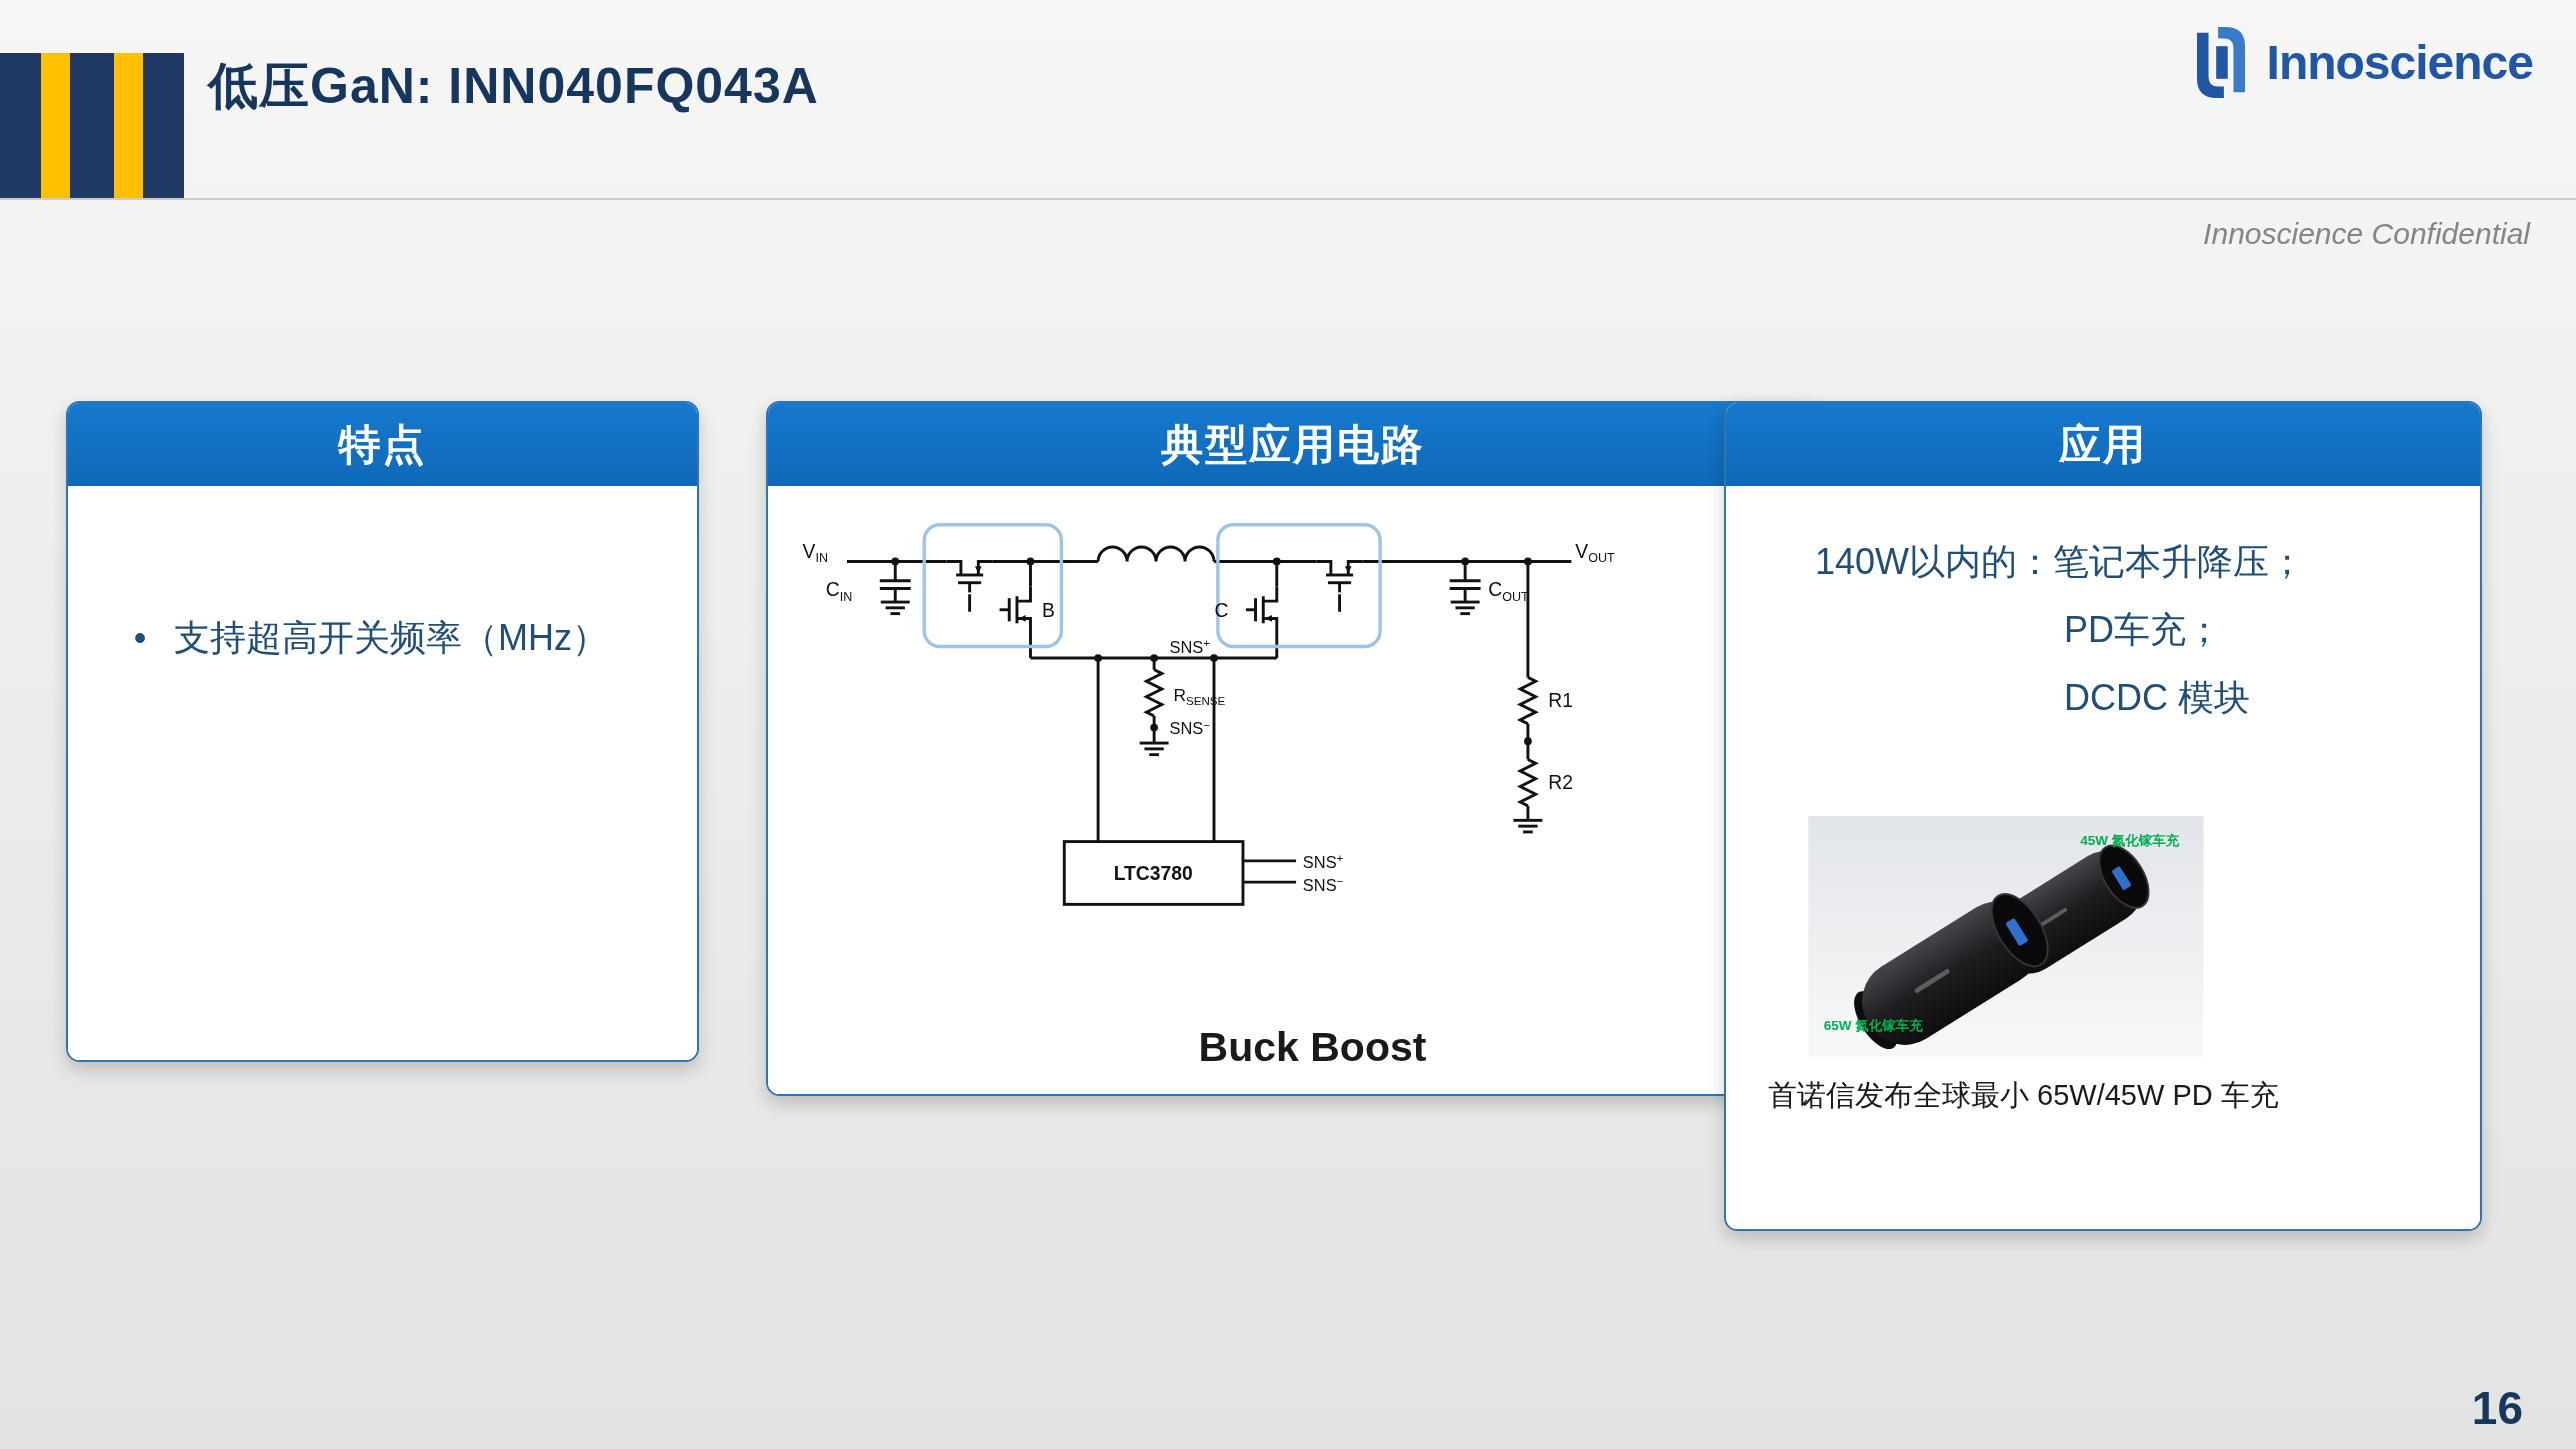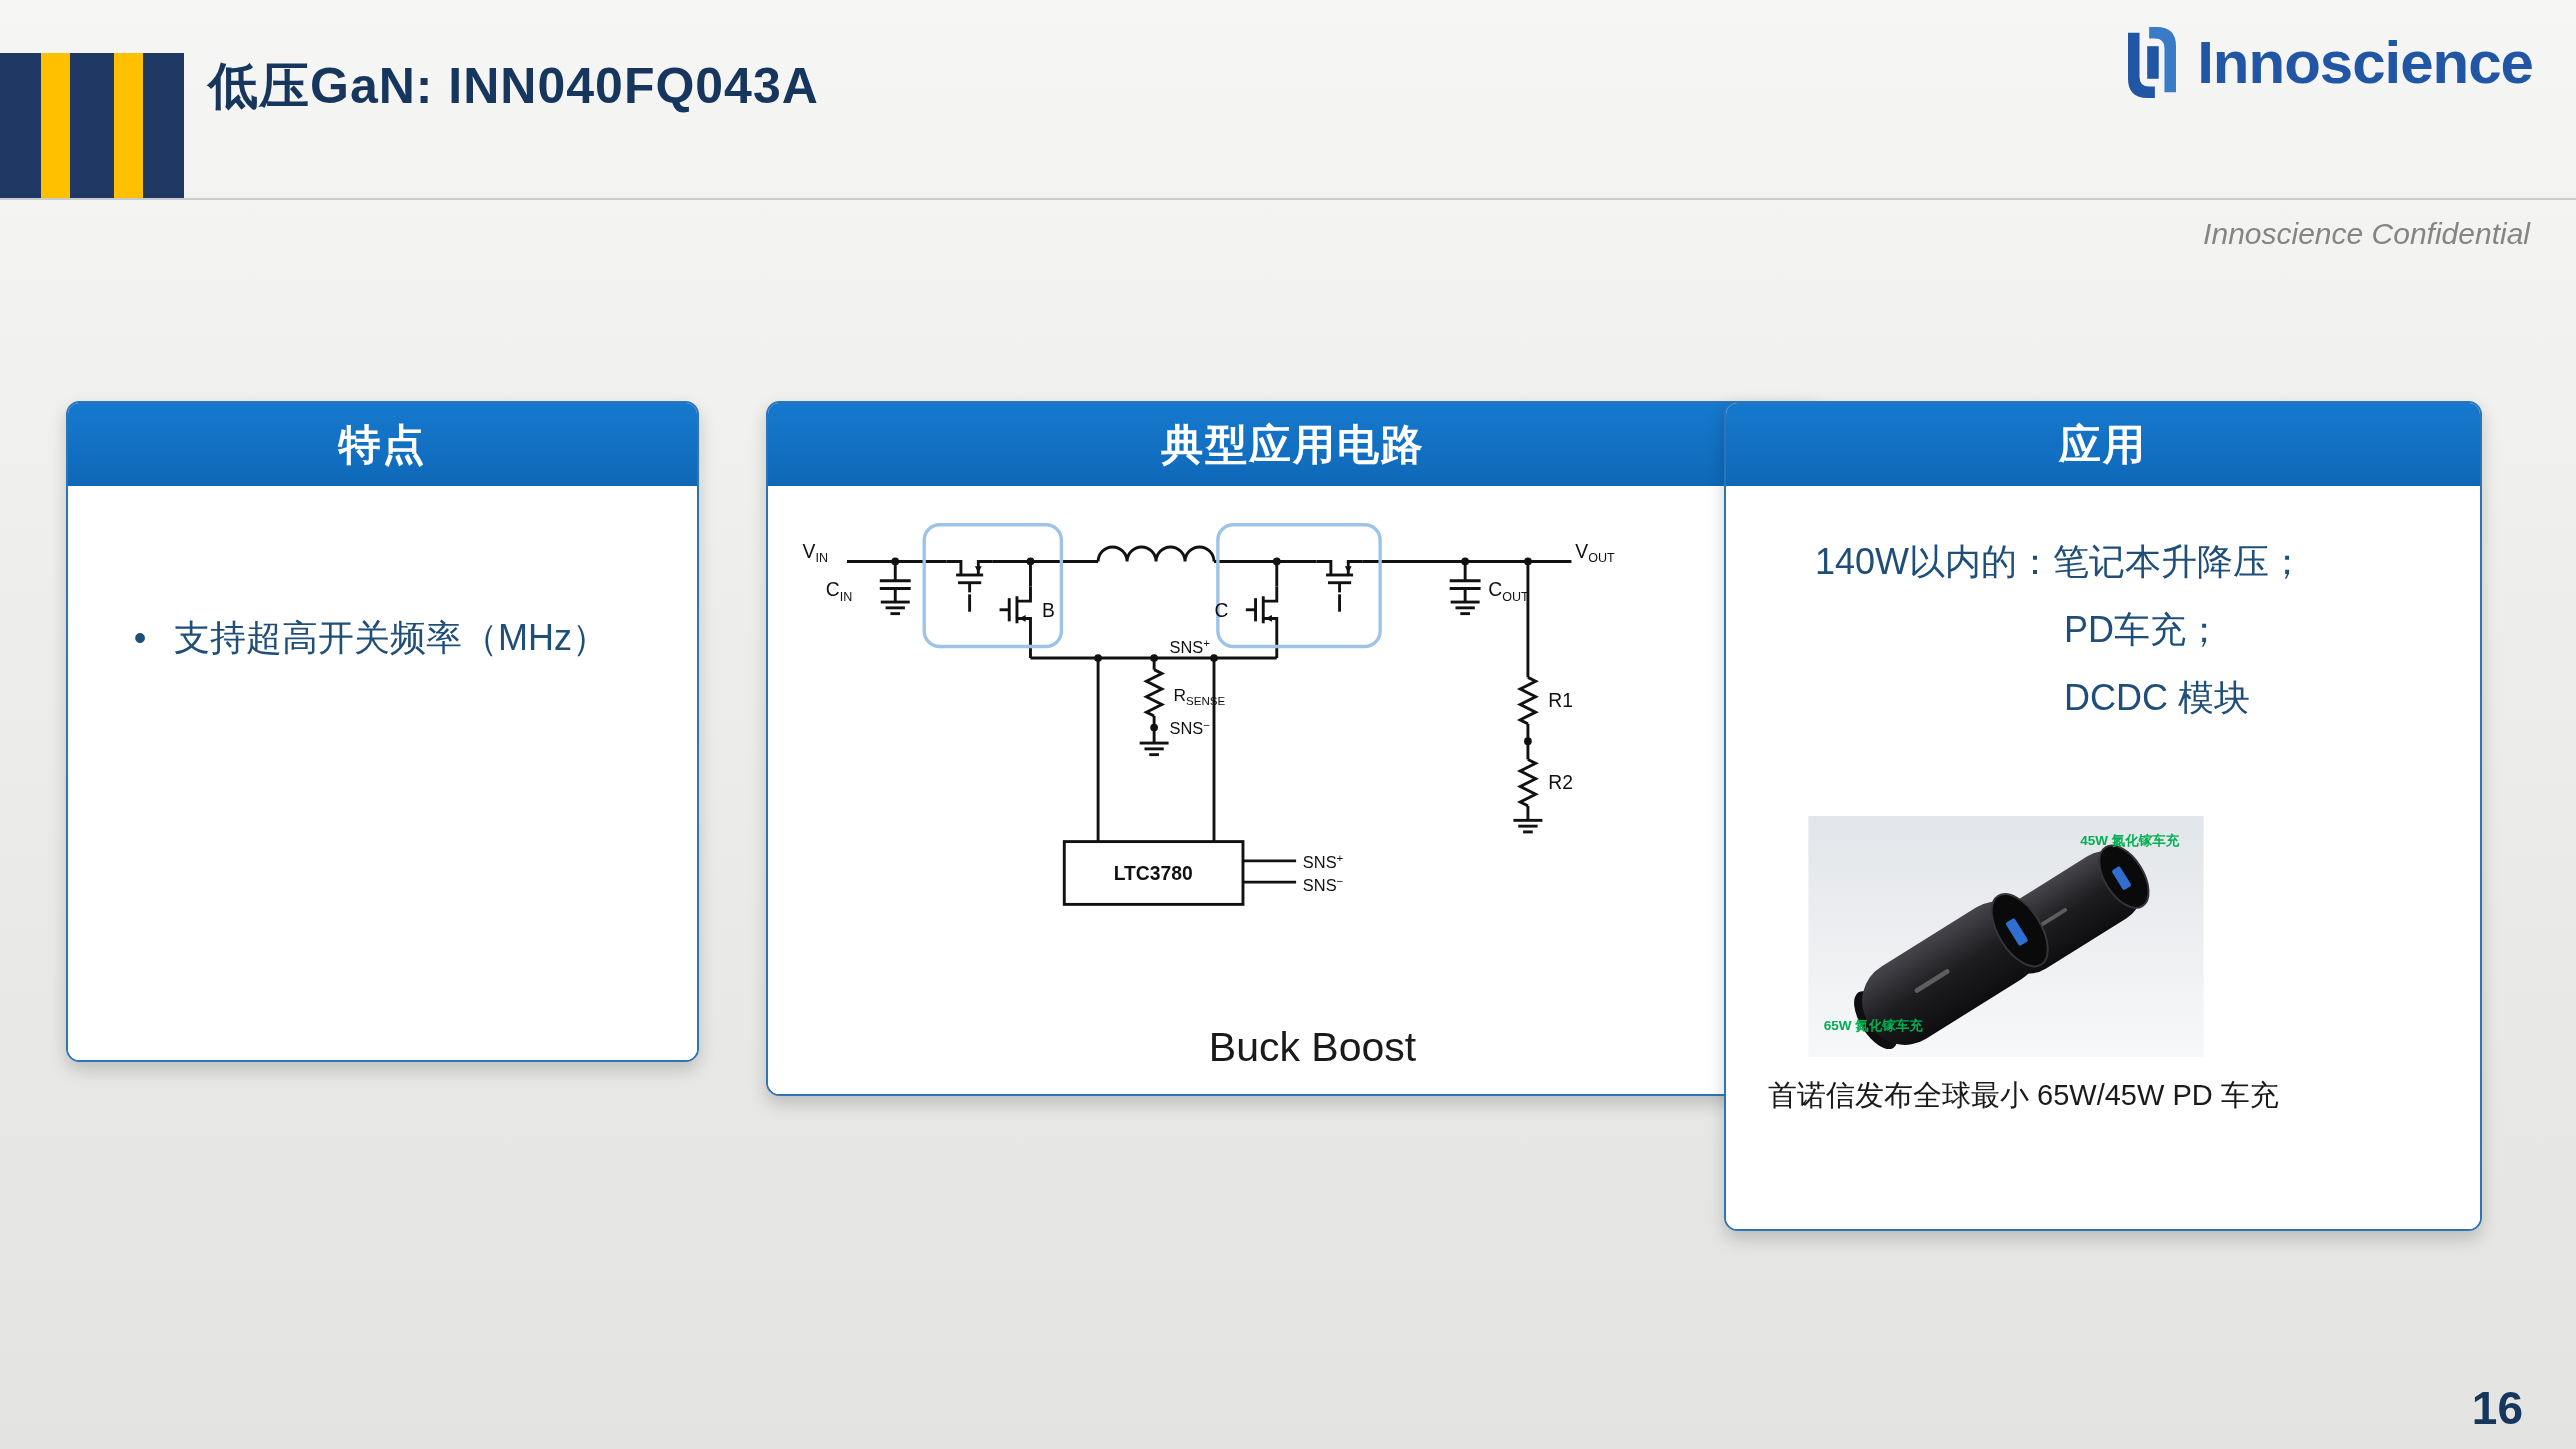--- a/index.html
+++ b/index.html
@@ -8,42 +8,42 @@
     font-family:"Liberation Sans","DejaVu Sans",sans-serif;
     background:linear-gradient(180deg,#f6f6f5 0%,#ebebea 55%,#e3e3e2 100%);
     position:relative; overflow:hidden;
   }
   .decor { position:absolute; left:0; top:53px; width:184px; height:145px;
     background:linear-gradient(90deg,#1F3864 0 41px,#FFC000 41px 70px,#1F3864 70px 114px,#FFC000 114px 143px,#1F3864 143px 184px); }
   .title-wrap { position:absolute; left:208px; top:53px; height:145px; display:flex; }
   .title { font-size:50px; font-weight:700; color:#17365D; letter-spacing:1px; }
   .divider { position:absolute; left:0; top:198px; width:2576px; height:1.9px; background:#cbcbcb; }
   .logo { position:absolute; right:43px; top:27px; display:flex; align-items:center; gap:13.5px; }
-  .logo-text { font-size:60px; font-weight:700; color:#2156A5; letter-spacing:-1px; }
+  .logo-text { font-size:48px; font-weight:700; color:#2156A5; letter-spacing:-1px; }
   .confidential { position:absolute; right:46px; top:217px; font-size:30px; font-style:italic; color:#858585; }
   .pagenum { position:absolute; right:53px; bottom:15.5px; font-size:46px; font-weight:700; color:#17365D; }
 
   .card { position:absolute; border:2.9px solid #2E75B6; border-radius:13.5px; background:#ffffff;
     box-shadow:0 7.7px 17.4px rgba(0,0,0,0.18); overflow:hidden; }
   .card-header { height:83px; background:linear-gradient(180deg,#1679CE,#0F68B8);
     display:flex; align-items:center; justify-content:center;
     color:#ffffff; font-size:42px; font-weight:700; letter-spacing:1.9px; }
   .card-body { position:absolute; top:83px; left:0; right:0; bottom:0; background:#ffffff; }
 
   #card-features { left:66px;  top:401px; width:633px; height:661px; }
   #card-circuit  { left:766px; top:401px; width:1054px; height:695px; }
   #card-apps     { left:1724px;top:401px; width:758px; height:830px; }
 
   .bullets { list-style:none; margin-top:116px; margin-left:56px; }
   .bullets li { position:relative; padding-left:50px; font-size:36px; color:#1F4E79; line-height:71px; }
   .bullets li::before { content:"•"; position:absolute; left:9.7px; color:#1F4E79; }
 
   .circuit-svg { position:absolute; left:21px; top:27px; }
   .caption { position:absolute; left:0; right:0; bottom:23px; text-align:center;
-    font-size:41px; font-weight:400; color:#1a1a1a;padding-left:39px; }
+    font-size:41px; font-weight:700; color:#1a1a1a;padding-left:39px; }
 
   .app-lines { margin-top:42px; margin-left:89px; }
   .app-line { font-size:36px; color:#1F4E79; line-height:68px; white-space:nowrap; }
   .app-line.indent { margin-left:249px; }
   .charger-photo { position:absolute; left:82px; top:330px; }
   .notes { position:absolute; left:42px; top:589px; }
   .note-line { font-size:29px; color:#1a1a1a; line-height:40px; white-space:nowrap; }
 
   svg text { font-family:"Liberation Sans","DejaVu Sans",sans-serif; }
 </style>

